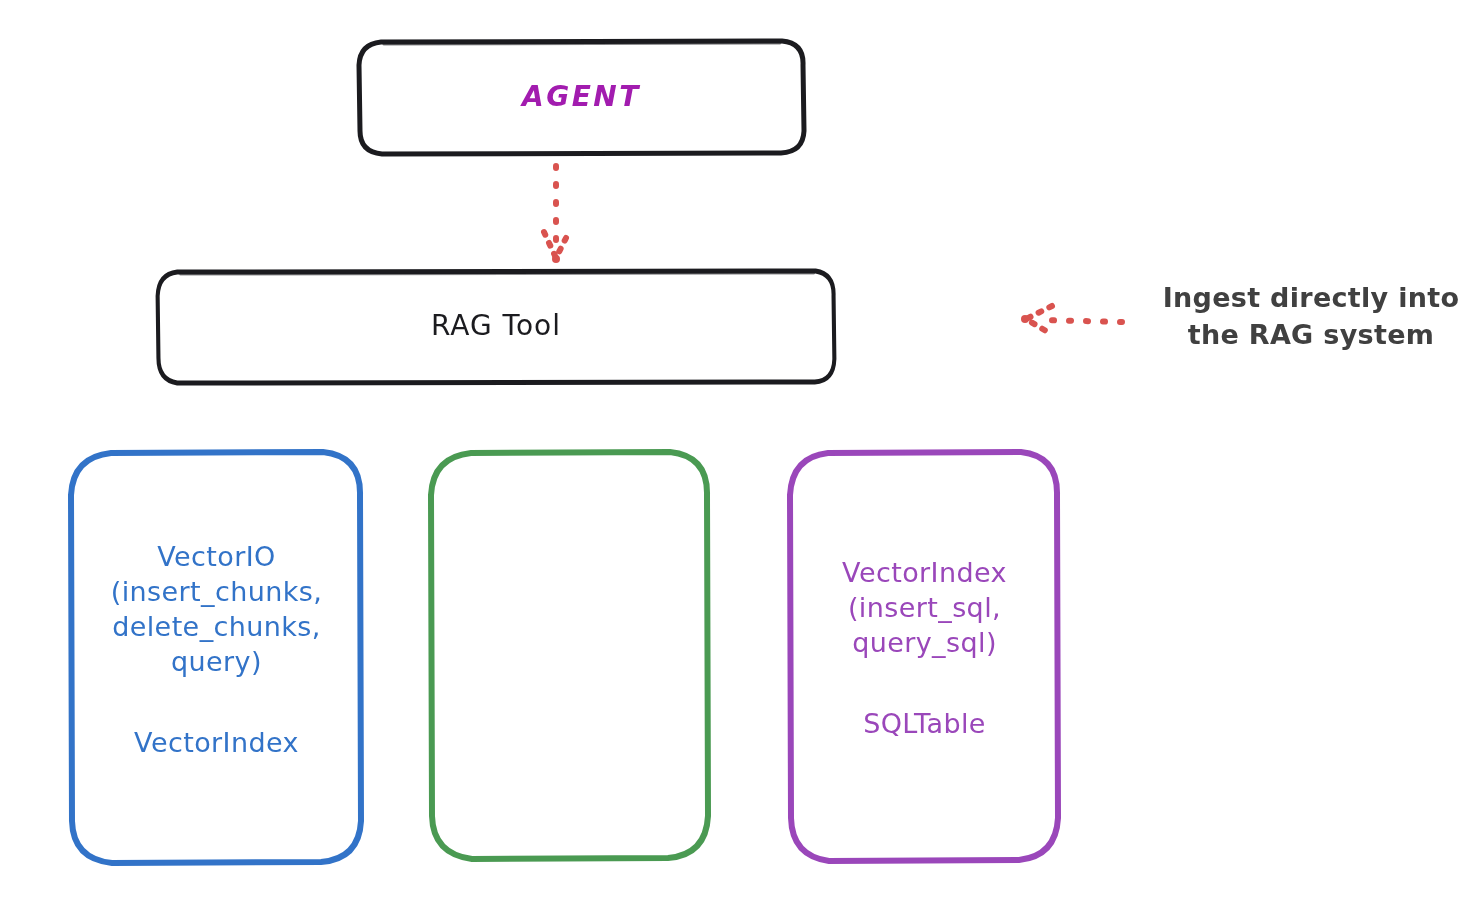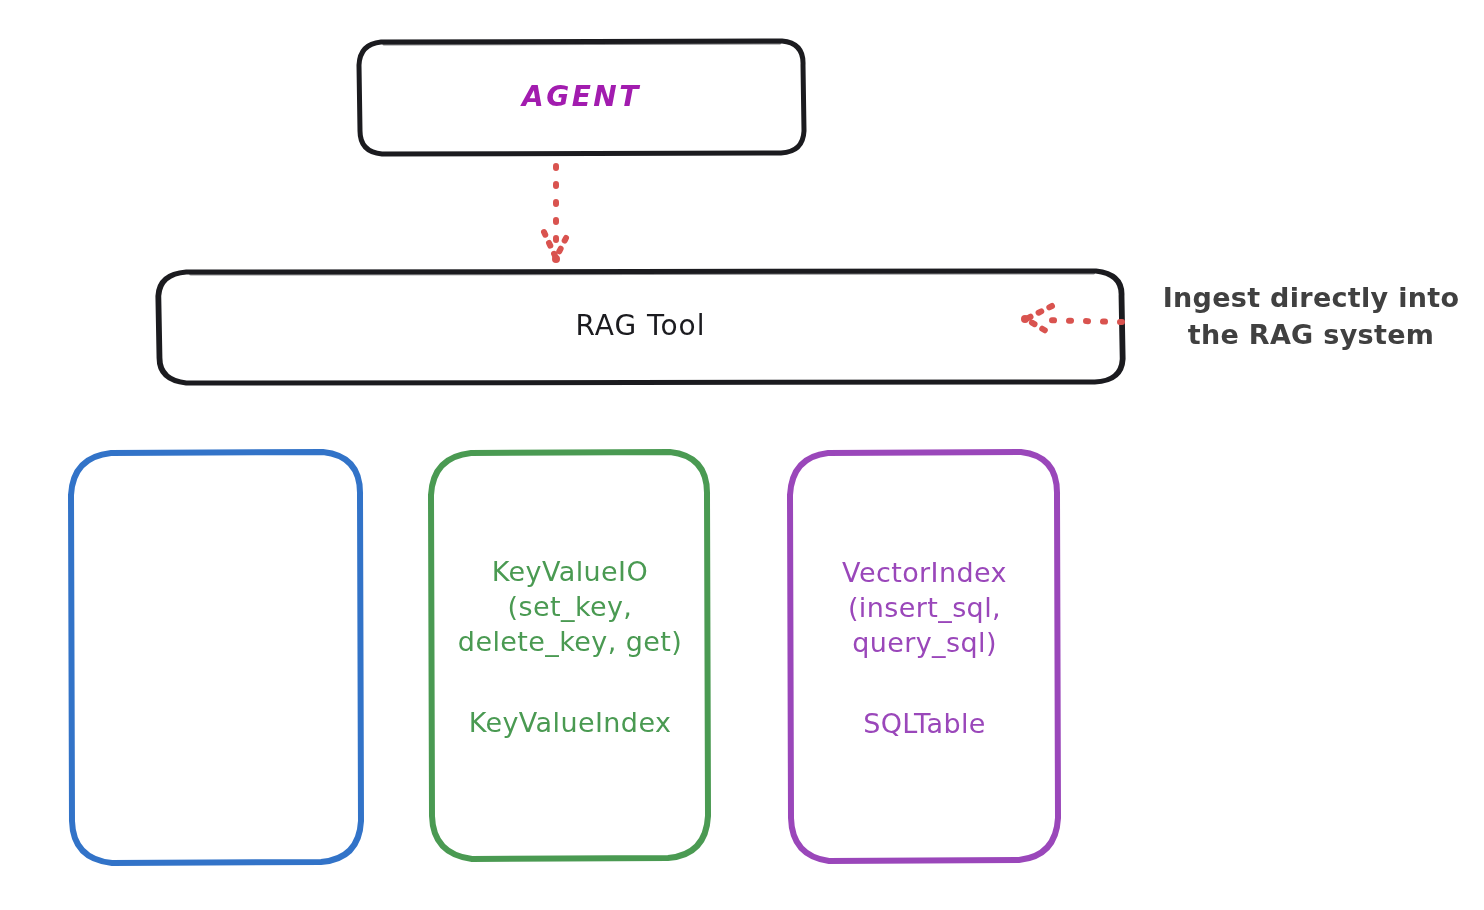--- a/index.html
+++ b/index.html
@@ -57,21 +57,21 @@
   #agent-node .label {
     font-size: 28px;
     font-style: italic;
     font-weight: 600;
     color: #a21caf;
     letter-spacing: 2.5px;
   }
 
   #rag-tool-node {
     left: 156px; top: 269px;
-    width: 969px; height: 115px;
+    width: 680px; height: 115px;
   }
   #rag-tool-node .label {
     font-size: 28px;
     font-weight: 500;
     color: #1b1b1f;
     letter-spacing: 1px;
   }
 
   
   #vector-io-node  { left: 67px;  top: 449px; width: 299px; height: 417px; }
@@ -154,32 +154,33 @@
     <circle cx="7" cy="23" r="4" fill="#d9534f"></circle>
   </svg>
 
   <div id="ingest-annotation">Ingest directly into
 the RAG system</div>
 
   <div class="node" id="vector-io-node">
     <svg class="sketch-border" viewBox="0 0 299 417" preserveAspectRatio="none">
       <path d="M44 4 L256 3 Q294 7 293 46 L294 372 Q292 410 254 413 L45 414 Q6 410 5 372 L4 46 Q6 8 44 4 Z" stroke="#3273c8" stroke-width="6"></path>
     </svg>
+    <div class="inner">
+      <div class="label api-label">VectorIO
+(insert_chunks,
+delete_chunks,
+query)</div>
+      <div class="label index-label">VectorIndex</div>
+    </div>
   </div>
 
   <div class="node" id="keyvalue-io-node">
     <svg class="sketch-border" viewBox="0 0 286 412" preserveAspectRatio="none">
       <path d="M44 4 L243 3 Q281 7 280 46 L281 367 Q279 406 241 409 L45 410 Q6 405 5 367 L4 46 Q6 8 44 4 Z" stroke="#4a9a52" stroke-width="6"></path>
     </svg>
-    <div class="inner">
-      <div class="label api-label">KeyValueIO
-(set_key,
-delete_key, get)</div>
-      <div class="label index-label">KeyValueIndex</div>
-    </div>
   </div>
 
   <div class="node" id="relational-io-node">
     <svg class="sketch-border" viewBox="0 0 277 414" preserveAspectRatio="none">
       <path d="M42 4 L235 3 Q272 7 271 46 L272 369 Q270 407 233 411 L43 412 Q6 407 5 369 L4 46 Q6 8 42 4 Z" stroke="#9a47ba" stroke-width="6"></path>
     </svg>
     <div class="inner">
       <div class="label api-label">VectorIndex
 (insert_sql,
 query_sql)</div>

